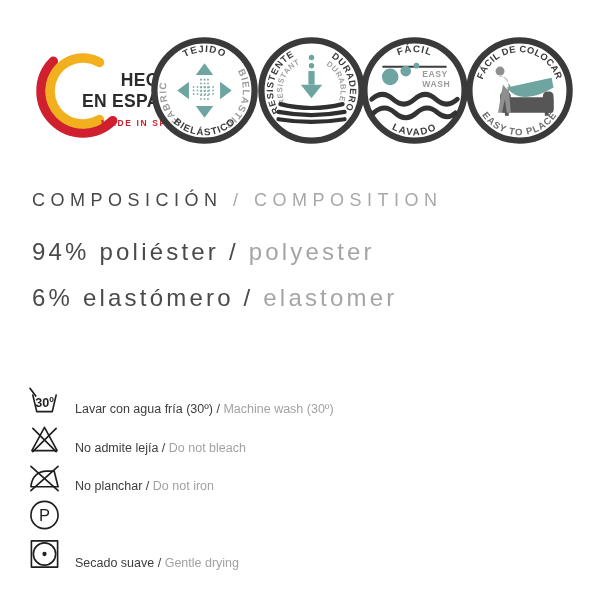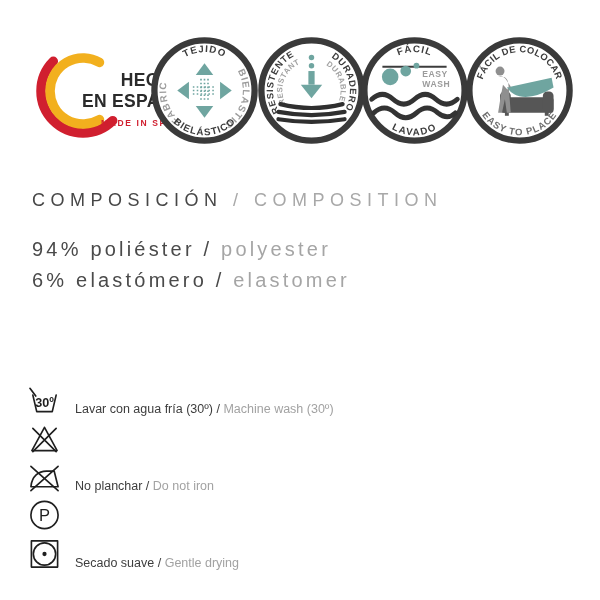--- a/index.html
+++ b/index.html
@@ -20,23 +20,23 @@
   .ct-gray{fill:#9c9c9c;}
   .ct-sm{font-size:9.6px;letter-spacing:.4px;}
   .ct-inner{font-size:8px;font-weight:bold;letter-spacing:.5px;fill:#a2a2a2;}
   .ct-mid{fill:#6e6e6e;font-size:9.8px;letter-spacing:1px;}
   .easywash{font-size:8.8px;font-weight:bold;letter-spacing:.6px;fill:#9b9b9b;}
 
   
   .heading{position:absolute;left:32px;top:190px;font-size:18px;font-weight:300;
            letter-spacing:5.5px;color:#474747;white-space:nowrap;}
   .heading .lt{color:#a8a8a8;}
-  .comp-line{position:absolute;left:32px;font-size:20px;font-weight:300;letter-spacing:3.2px;
+  .comp-line{position:absolute;left:32px;font-size:24px;font-weight:300;letter-spacing:3.2px;
              color:#4a4a4a;white-space:nowrap;}
-  .cl1{top:238px;} .cl2{top:269px;}
+  .cl1{top:238px;} .cl2{top:284px;}
   .comp-line .lt{color:#a5a5a5;}
 
   
   .care{position:absolute;left:28px;top:383px;}
   .care-row{display:flex;align-items:flex-end;height:33px;margin-bottom:5.6px;}
   .care-ic{width:33px;height:33px;flex:0 0 33px;display:flex;align-items:center;justify-content:center;}
   .care-txt{margin-left:14px;font-size:12.5px;color:#3d3d3d;white-space:nowrap;}
   .care-txt .lt{color:#a2a2a2;}
   .sym{stroke:#1f1f1f;stroke-width:1.7;fill:none;stroke-linecap:round;stroke-linejoin:round;}
   .symtxt{fill:#1f1f1f;font-family:"Liberation Sans",sans-serif;}
@@ -174,20 +174,21 @@
       <span class="care-txt"><span>Lavar con agua fría (30º) / </span><span class="lt">Machine wash (30º)</span></span>
     </div>
 
     <div class="care-row">
       <span class="care-ic">
         <svg width="34" height="34" viewBox="0 0 34 34">
           <path class="sym" d="M 17,6 L 4,30 H 30 Z"></path>
           <path class="sym" d="M 5,7 L 29,31 M 29,7 L 5,31"></path>
         </svg>
       </span>
+      <span class="care-txt"><span>No admite lejía / </span><span class="lt">Do not bleach</span></span>
     </div>
 
     <div class="care-row">
       <span class="care-ic">
         <svg width="34" height="34" viewBox="0 0 34 34">
           <path class="sym" d="M 3,27 C 4,16 11,11 19,11 H 27 L 31,27 Z"></path>
           <path class="sym" d="M 3,6 L 31,31 M 31,6 L 3,31"></path>
         </svg>
       </span>
       <span class="care-txt"><span>No planchar / </span><span class="lt">Do not iron</span></span>

